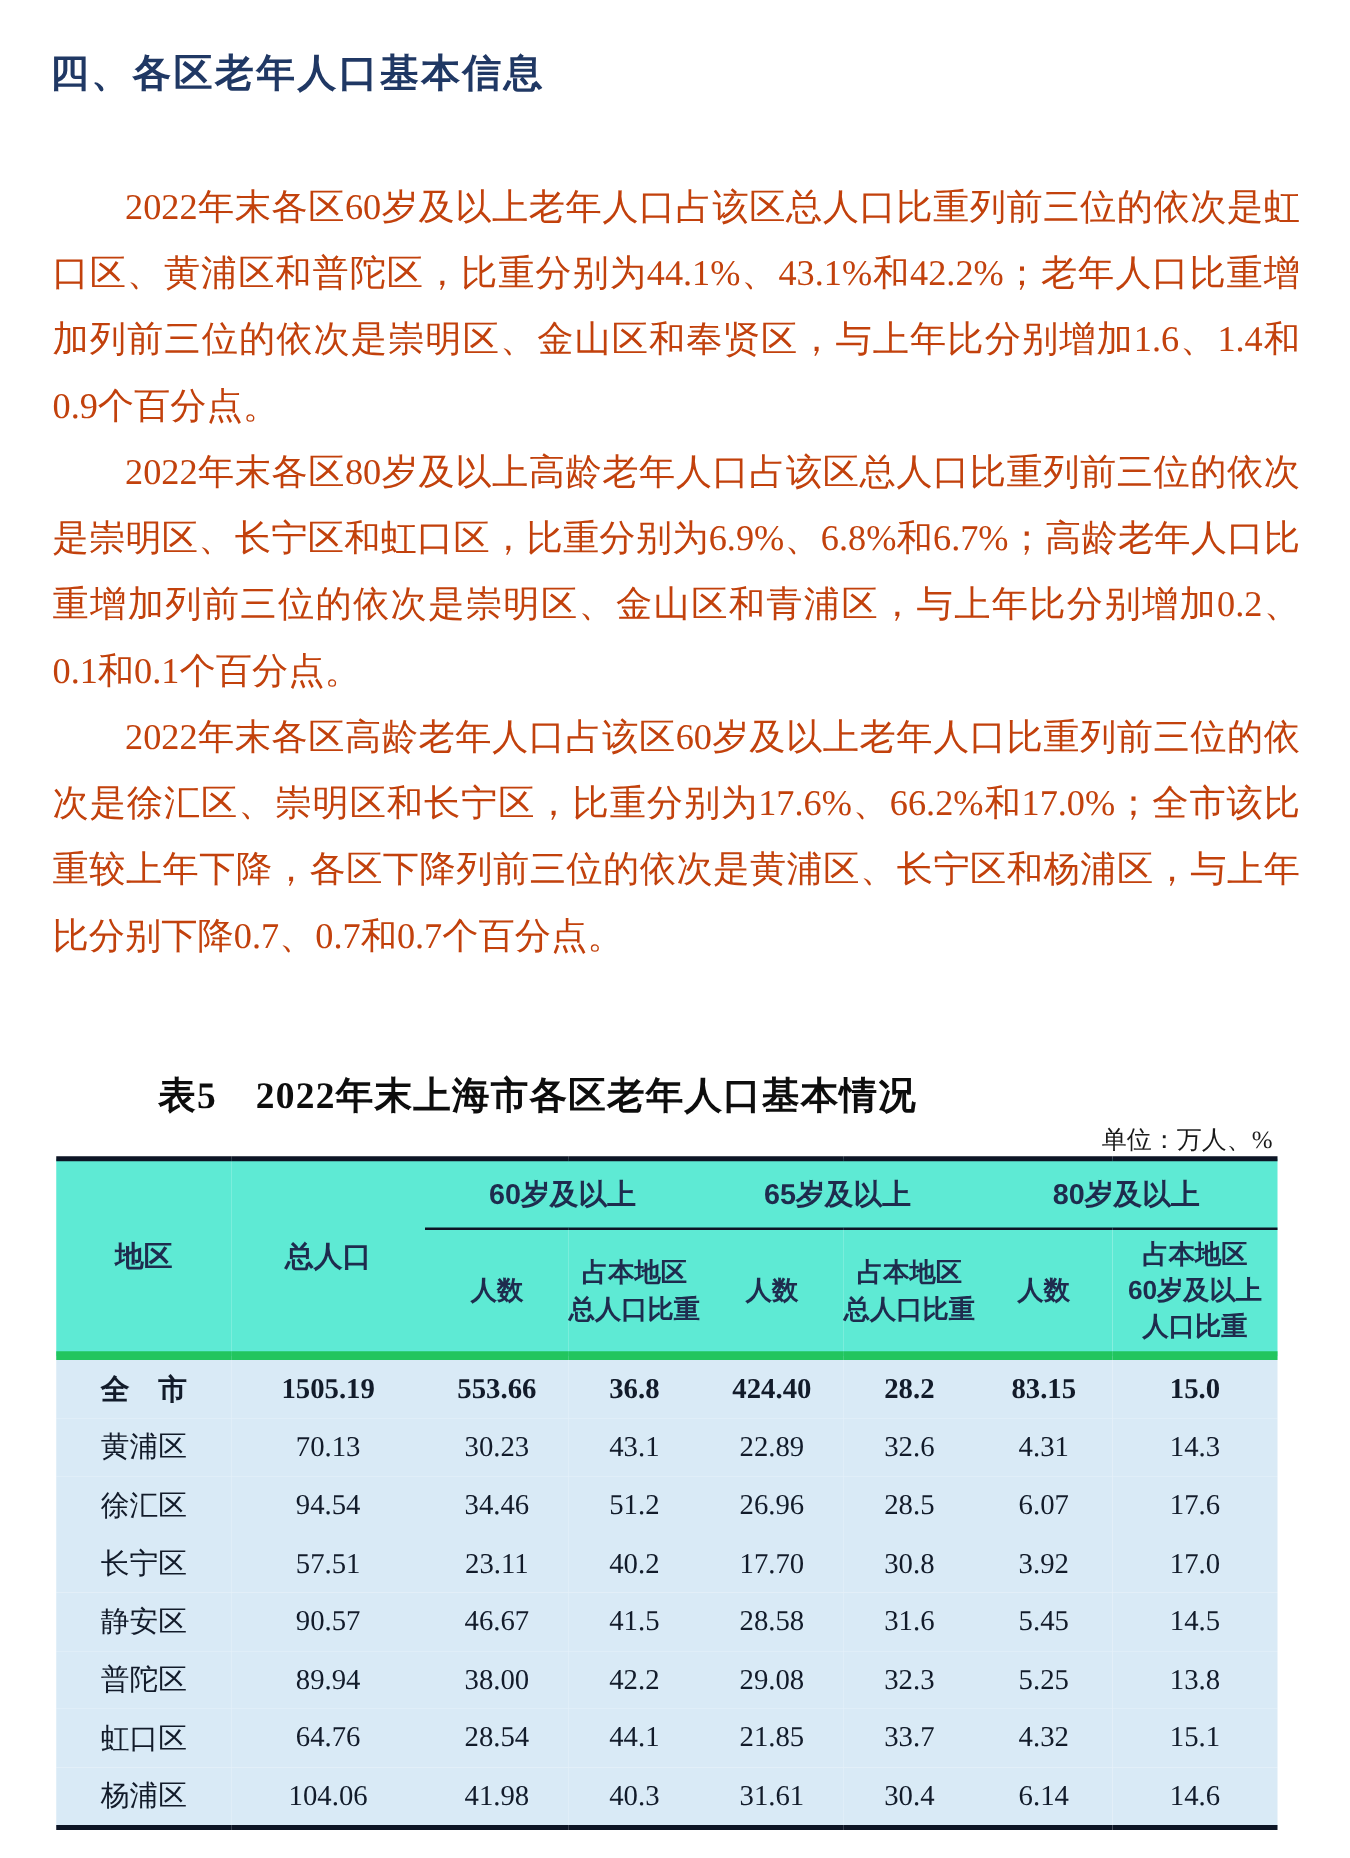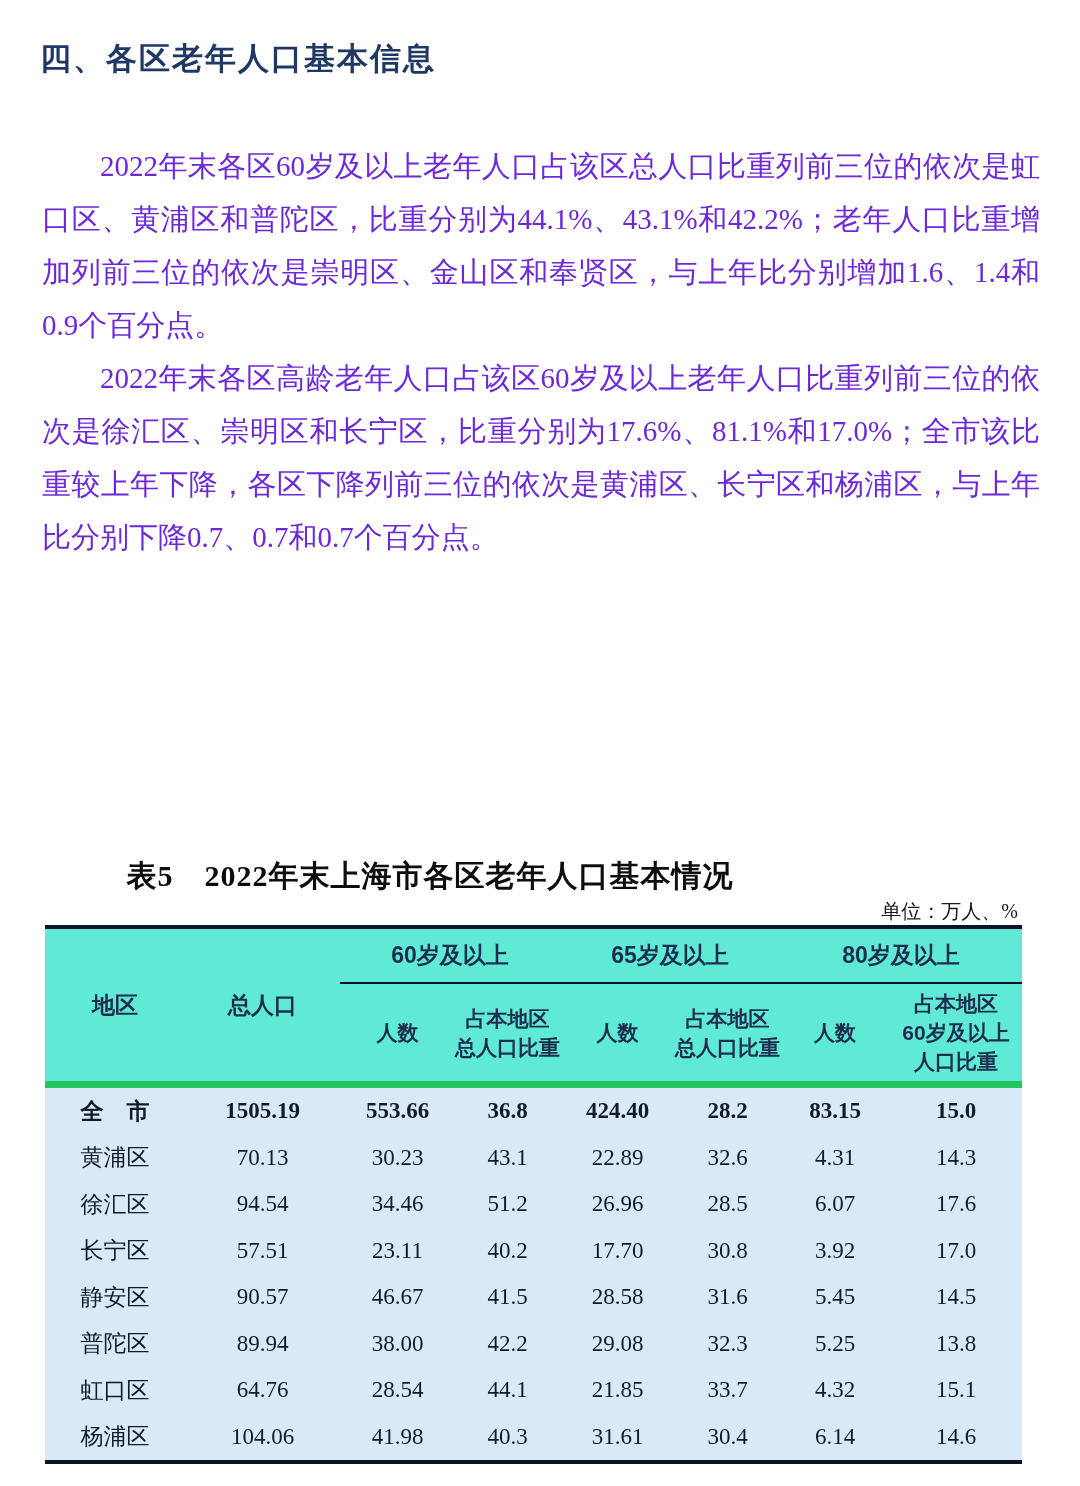--- a/index.html
+++ b/index.html
@@ -7,21 +7,21 @@
     position:relative; width:1080px; height:1486px; background:#ffffff;
     font-family:"Liberation Serif","DejaVu Serif",serif; overflow:hidden;border-radius:21px;
   }
   .heading {
     position:absolute; left:40px; top:38px; margin:0;
     font-family:"Liberation Sans","DejaVu Sans",sans-serif;
     font-size:31px; font-weight:700; color:#203864; letter-spacing:2px;
   }
   .content {
     position:absolute; left:42px; right:40px; top:140px;
-    font-size:29px; line-height:53px; color:#6d28d9;
+    font-size:29px; line-height:53px; color:#c2410c;
     text-align:justify;
   }
   .content p { margin:0; text-indent:2em; }
   .table-title {
     position:absolute; left:0; top:856px; width:860px;
     text-align:center; font-size:30px; font-weight:700; color:#0d0d0d;
     letter-spacing:1px;
   }
   .unit-note {
     position:absolute; top:898px; right:62px;
@@ -50,21 +50,22 @@
 </style>
 </head>
 <body>
 
 <div class="page">
 
   <h1 class="heading">四、各区老年人口基本信息</h1>
 
   <div class="content">
     <p>2022年末各区60岁及以上老年人口占该区总人口比重列前三位的依次是虹口区、黄浦区和普陀区，比重分别为44.1%、43.1%和42.2%；老年人口比重增加列前三位的依次是崇明区、金山区和奉贤区，与上年比分别增加1.6、1.4和0.9个百分点。</p>
-    <p>2022年末各区高龄老年人口占该区60岁及以上老年人口比重列前三位的依次是徐汇区、崇明区和长宁区，比重分别为17.6%、81.1%和17.0%；全市该比重较上年下降，各区下降列前三位的依次是黄浦区、长宁区和杨浦区，与上年比分别下降0.7、0.7和0.7个百分点。</p>
+    <p>2022年末各区80岁及以上高龄老年人口占该区总人口比重列前三位的依次是崇明区、长宁区和虹口区，比重分别为6.9%、6.8%和6.7%；高龄老年人口比重增加列前三位的依次是崇明区、金山区和青浦区，与上年比分别增加0.2、0.1和0.1个百分点。</p>
+    <p>2022年末各区高龄老年人口占该区60岁及以上老年人口比重列前三位的依次是徐汇区、崇明区和长宁区，比重分别为17.6%、66.2%和17.0%；全市该比重较上年下降，各区下降列前三位的依次是黄浦区、长宁区和杨浦区，与上年比分别下降0.7、0.7和0.7个百分点。</p>
   </div>
 
   <div class="table-title">表5　2022年末上海市各区老年人口基本情况</div>
   <div class="unit-note">单位：万人、%</div>
 
   <table class="data-table">
     <colgroup>
       <col style="width:140px">
         <col style="width:155px">
       <col style="width:115px">

